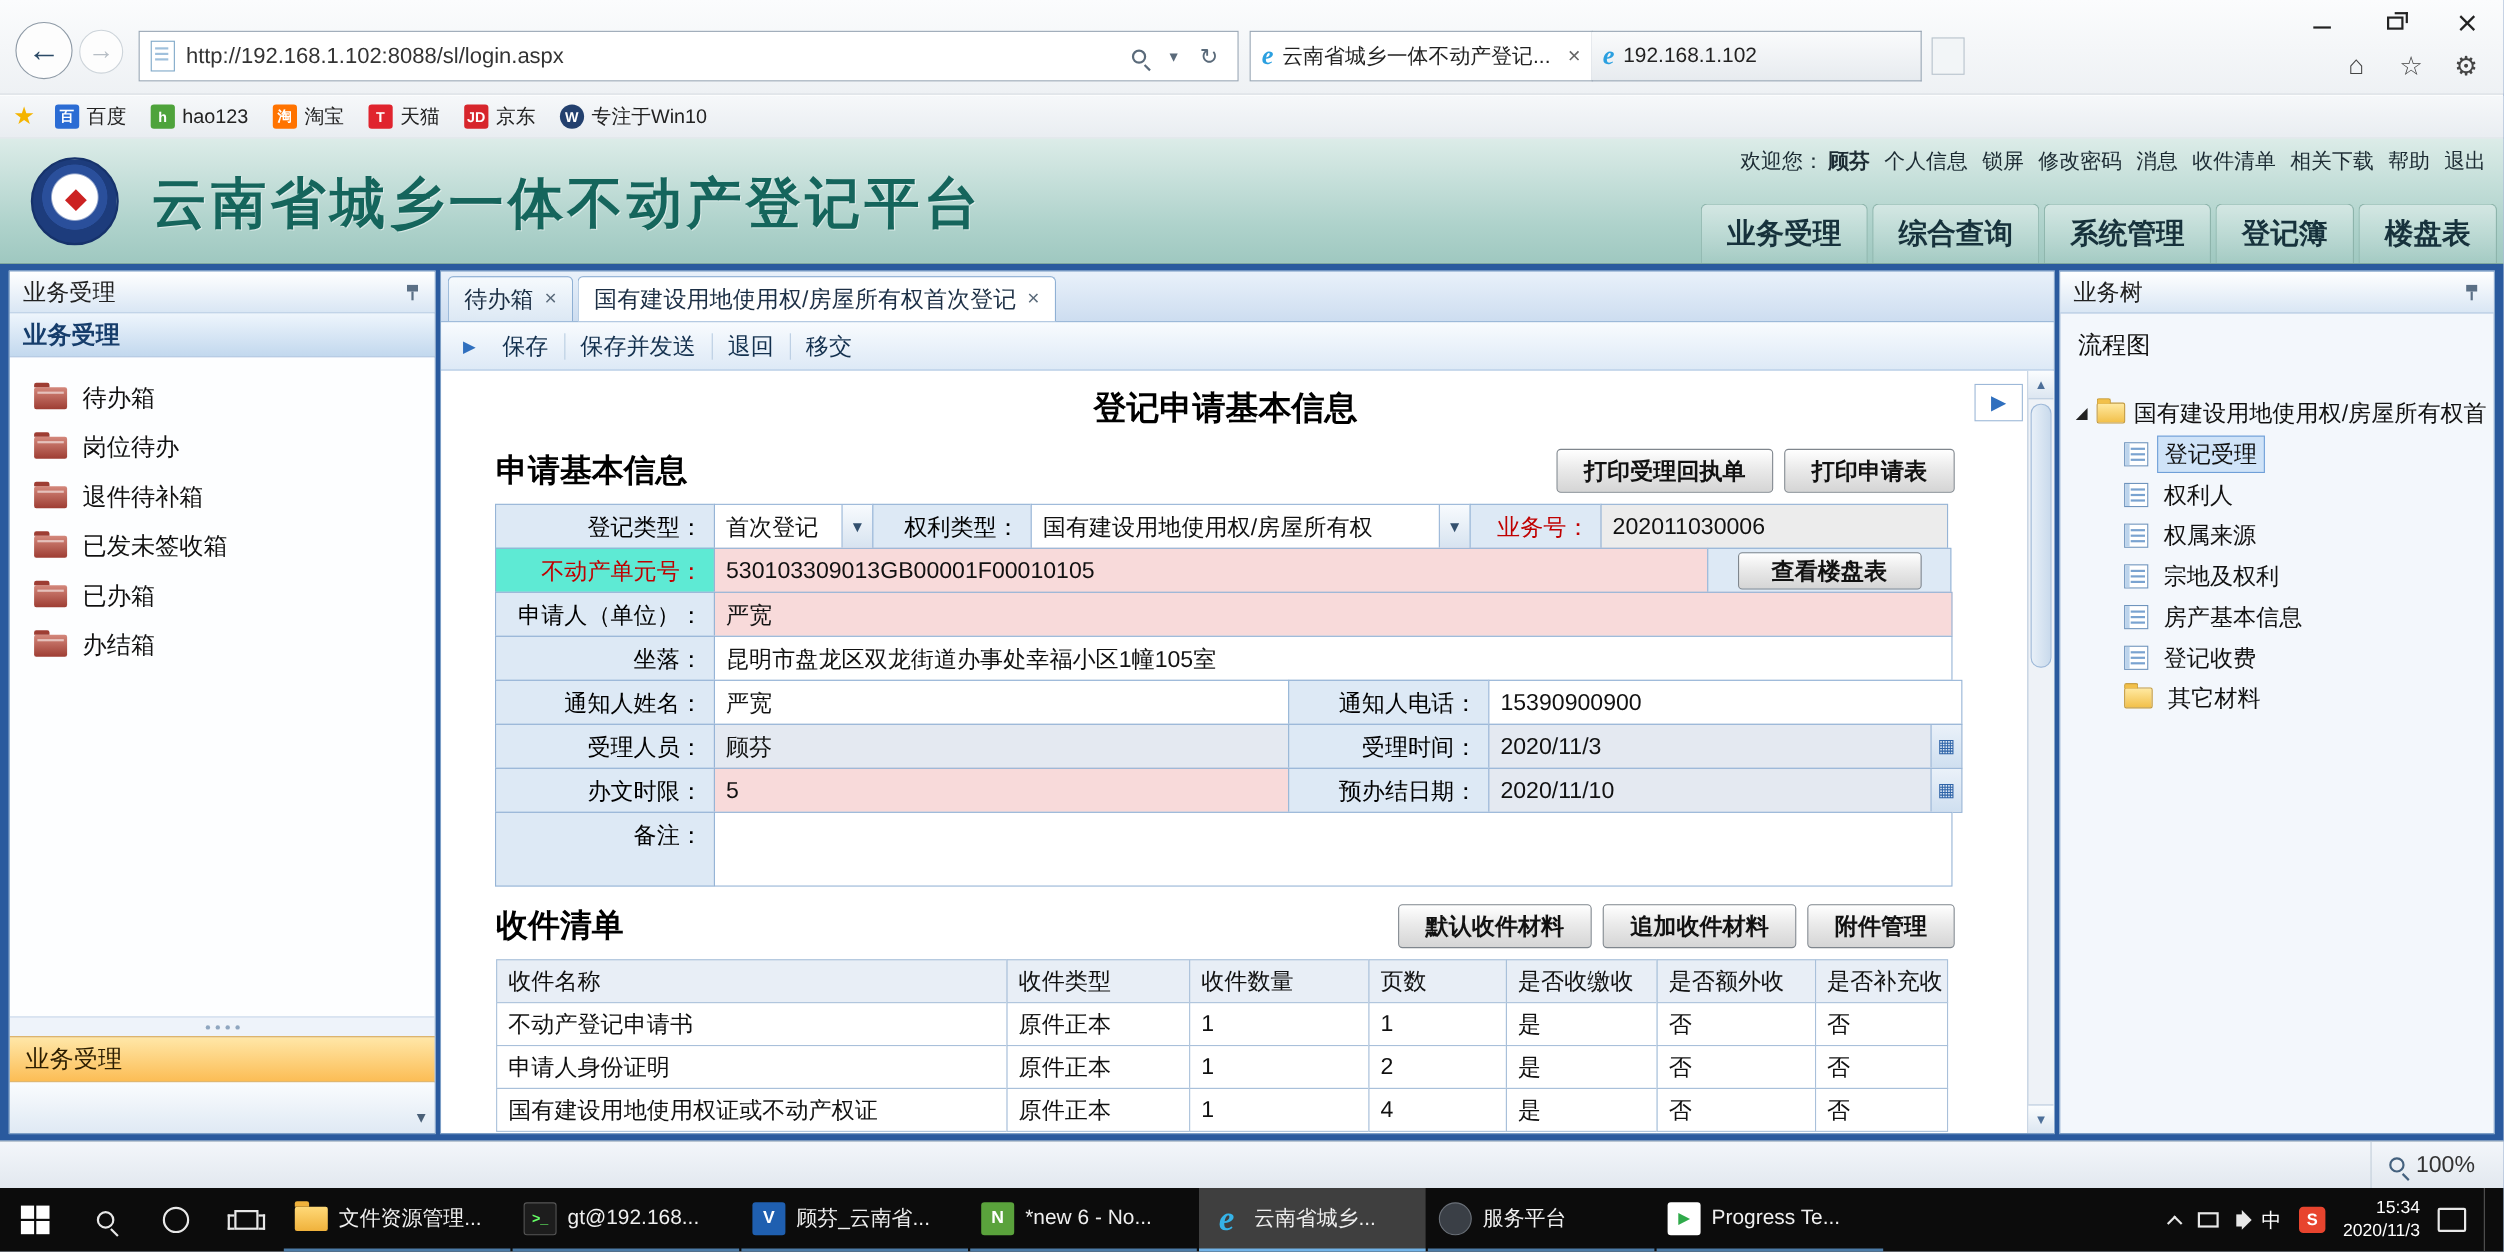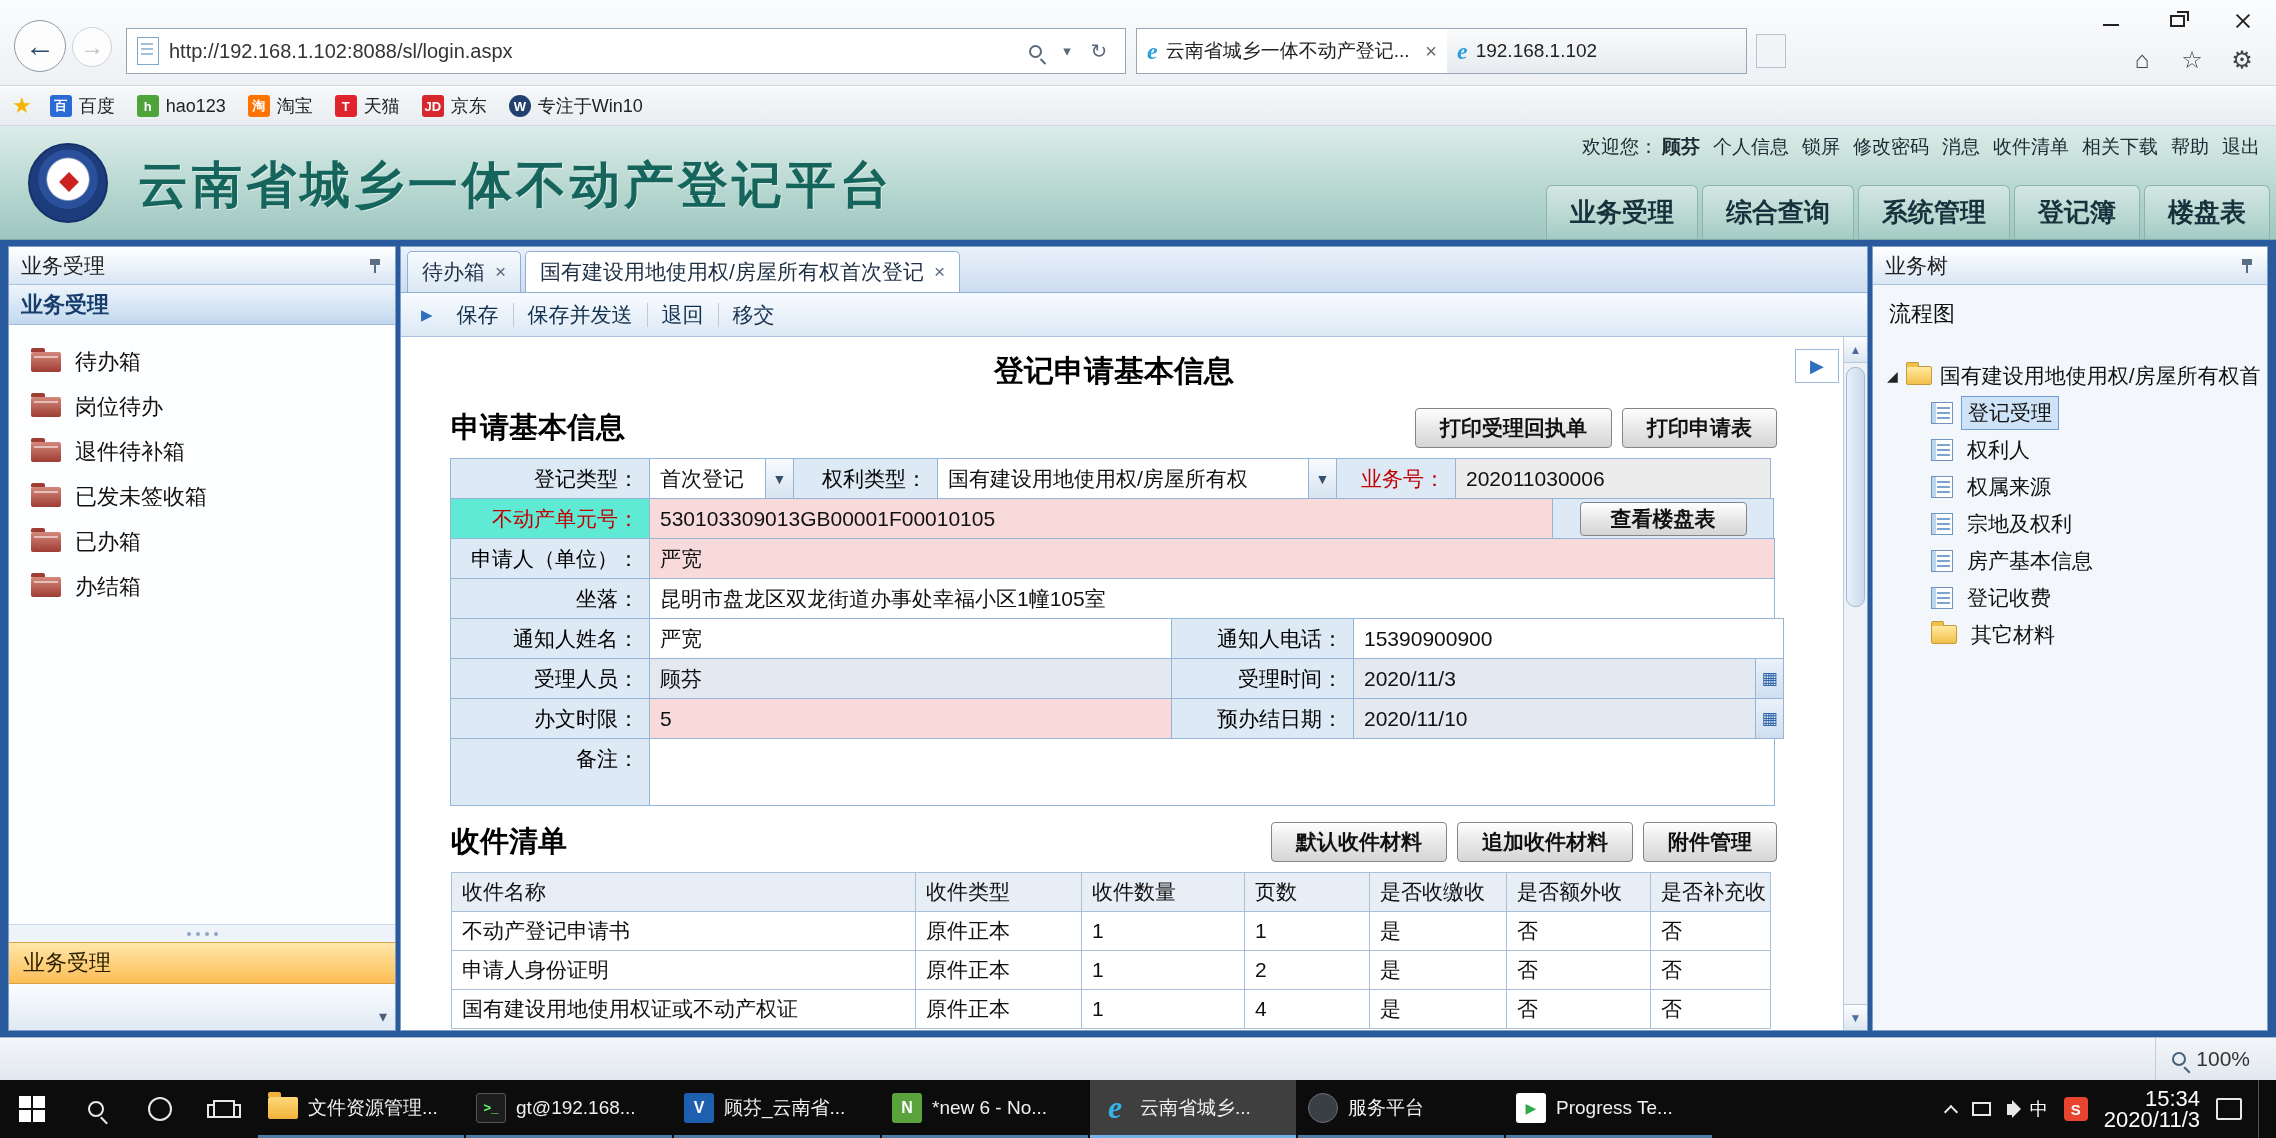--- a/index.html
+++ b/index.html
@@ -170,21 +170,21 @@
 .ai-ie{background:transparent;color:#35b3e8;font-family:"Liberation Serif","DejaVu Serif",serif;font-style:italic;font-size:32px;}
 .ai-globe{background:#3a3f46;border-radius:50%;border:1px solid #6a7078;}
 .ai-prog{background:#fff;color:#2faa4a;font-size:14px;}
 .tray{margin-left:auto;display:flex;align-items:center;gap:16px;padding-right:8px;color:#fff;}
 .chev{width:10px;height:10px;border-left:2px solid #e8e8e8;border-top:2px solid #e8e8e8;transform:rotate(45deg);margin-top:5px;cursor:pointer;}
 .mon{width:19px;height:14px;border:2px solid #e8e8e8;cursor:pointer;}
 .spk{position:relative;width:7px;height:11px;background:#e8e8e8;cursor:pointer;}
 .spk::before{content:"";position:absolute;left:5px;top:-4px;border:9px solid transparent;border-right:9px solid #e8e8e8;border-left:none;transform:rotate(180deg);}
 .ime{font-size:18px;color:#fff;cursor:pointer;}
 .sogou{width:24px;height:24px;background:#e8442e;border-radius:4px;color:#fff;font-weight:bold;font-size:15px;display:flex;align-items:center;justify-content:center;cursor:pointer;}
-.clock{display:flex;flex-direction:column;align-items:flex-end;justify-content:center;font-size:22px;line-height:21px;color:#fff;cursor:pointer;}
+.clock{display:flex;flex-direction:column;align-items:flex-end;justify-content:center;font-size:16px;line-height:21px;color:#fff;cursor:pointer;}
 .action{width:26px;height:22px;border:2px solid #e8e8e8;border-radius:2px;cursor:pointer;}
 .showdesk{width:10px;border-left:1px solid #555;height:100%;cursor:pointer;}
 </style>
 </head>
 <body>
 
 <div class="screen">
 
   <div class="chrome">
     <div class="nav-circle back">

